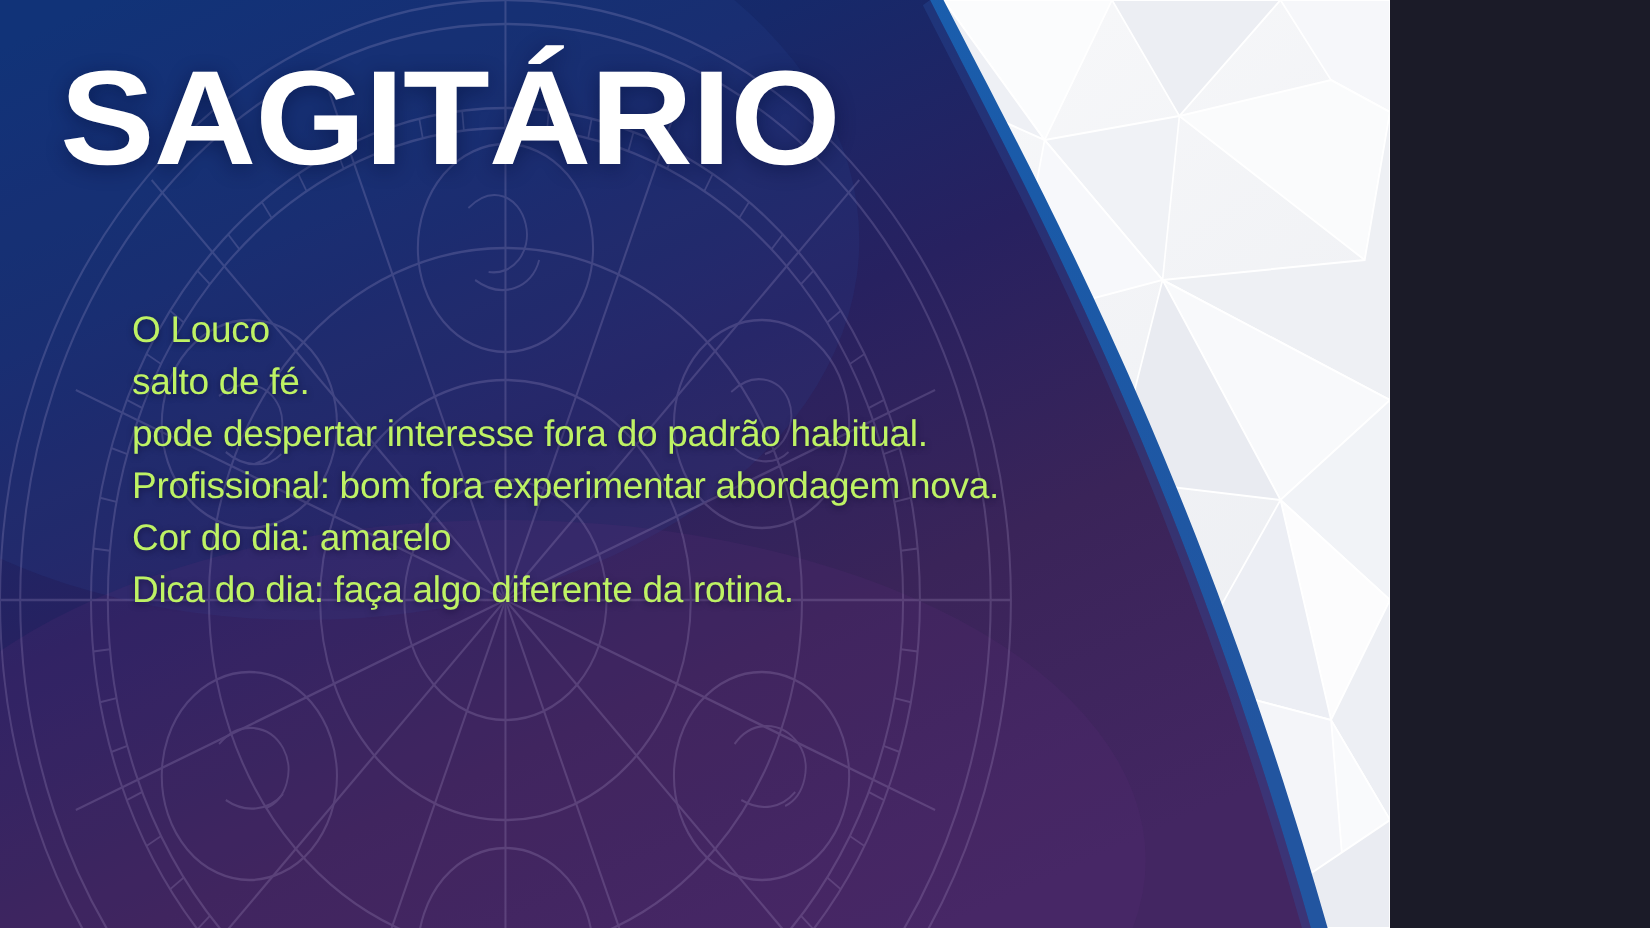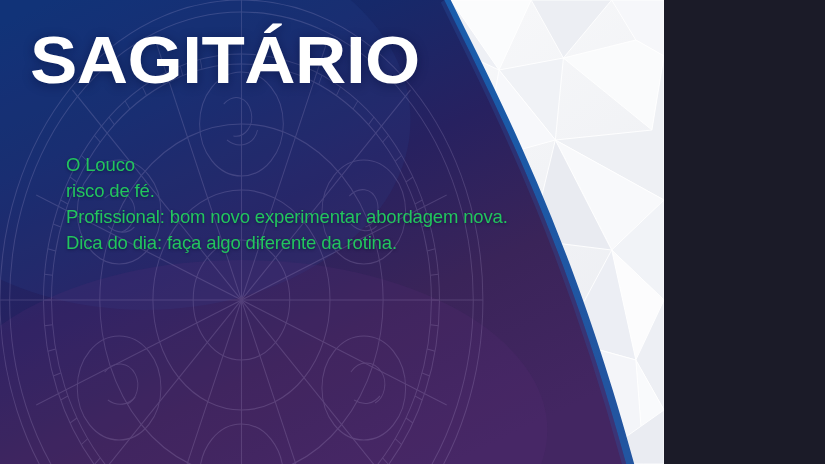--- a/index.html
+++ b/index.html
@@ -7,20 +7,21 @@
     margin: 0;
     padding: 0;
     background: #1b1b28;
   }
   #stage {
     position: relative;
     width: 664px;
     height: 464px;
     overflow: hidden;
     font-family: "Liberation Sans", sans-serif;
+    padding-left: 31px;
     -webkit-font-smoothing: antialiased;
   }
 
   
   .poly-panel {
     position: absolute;
     inset: 0;
     background: #f2f3f6;
   }
   .poly-panel svg { display: block; width: 100%; height: 100%; }
@@ -69,21 +70,21 @@
 
   
   .body-copy {
     position: absolute;
     left: 66px;
     top: 152px;
     width: 640px;
   }
   .body-line {
     margin: 0;
-    color: #22c55e;
+    color: #bef264;
     font-size: 18.5px;
     line-height: 26.1px;
     font-weight: 400;
     letter-spacing: -0.15px;
     white-space: nowrap;
     text-shadow: 0 1px 3px rgba(10, 5, 40, 0.5);
   }
 </style>
 </head>
 <body>
@@ -402,18 +403,20 @@
         <polygon points="0,60 12,49 44,81 32,92"></polygon>
         <polygon points="14,94 6,86 40,52 48,60"></polygon>
       </g>
     </svg>
   </div>
 
   <h1 class="headline">SAGITÁRIO</h1>
 
   <div class="body-copy">
     <p class="body-line">O Louco</p>
-    <p class="body-line">risco de fé.</p>
-    <p class="body-line">Profissional: bom novo experimentar abordagem nova.</p>
+    <p class="body-line">salto de fé.</p>
+    <p class="body-line">pode despertar interesse fora do padrão habitual.</p>
+    <p class="body-line">Profissional: bom fora experimentar abordagem nova.</p>
+    <p class="body-line">Cor do dia: amarelo</p>
     <p class="body-line">Dica do dia: faça algo diferente da rotina.</p>
   </div>
 
 </div>
 
 </body></html>

